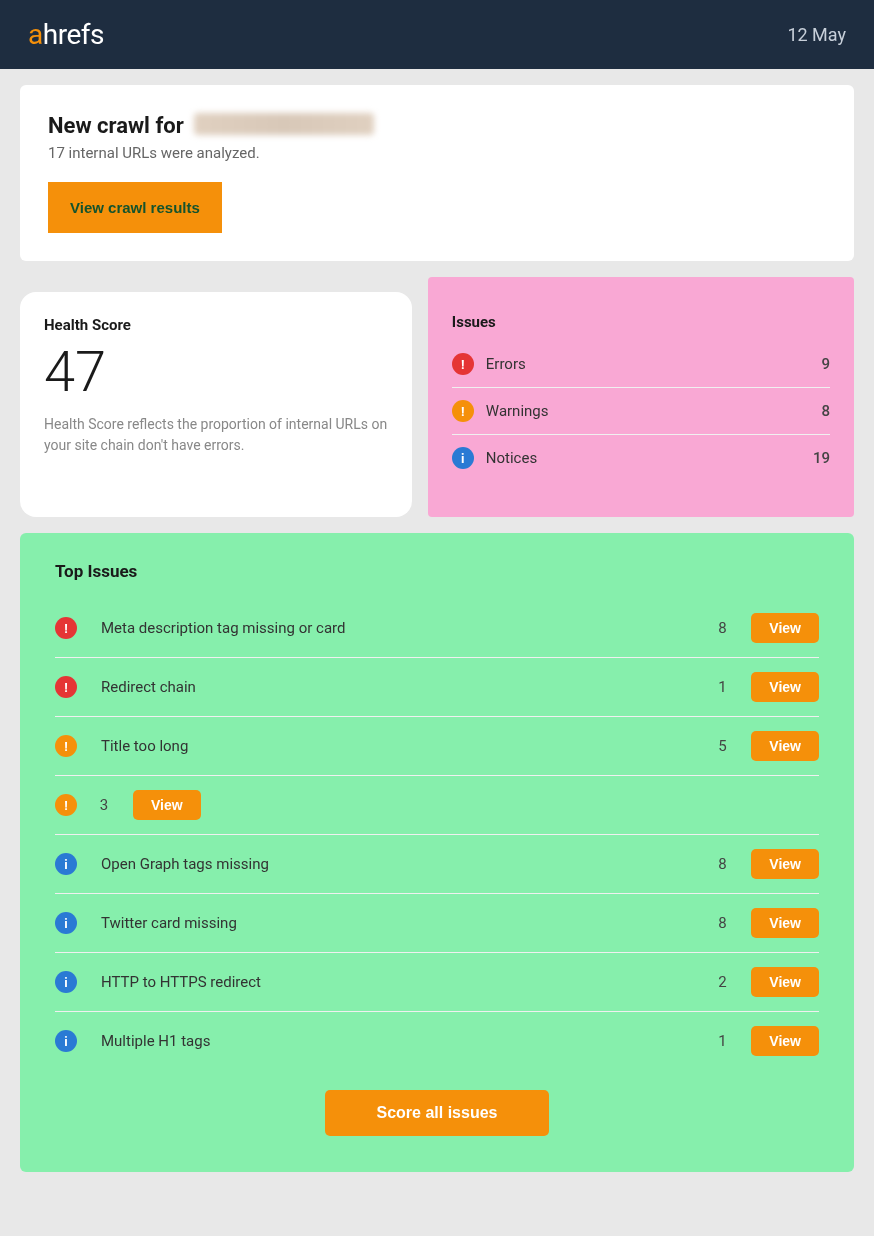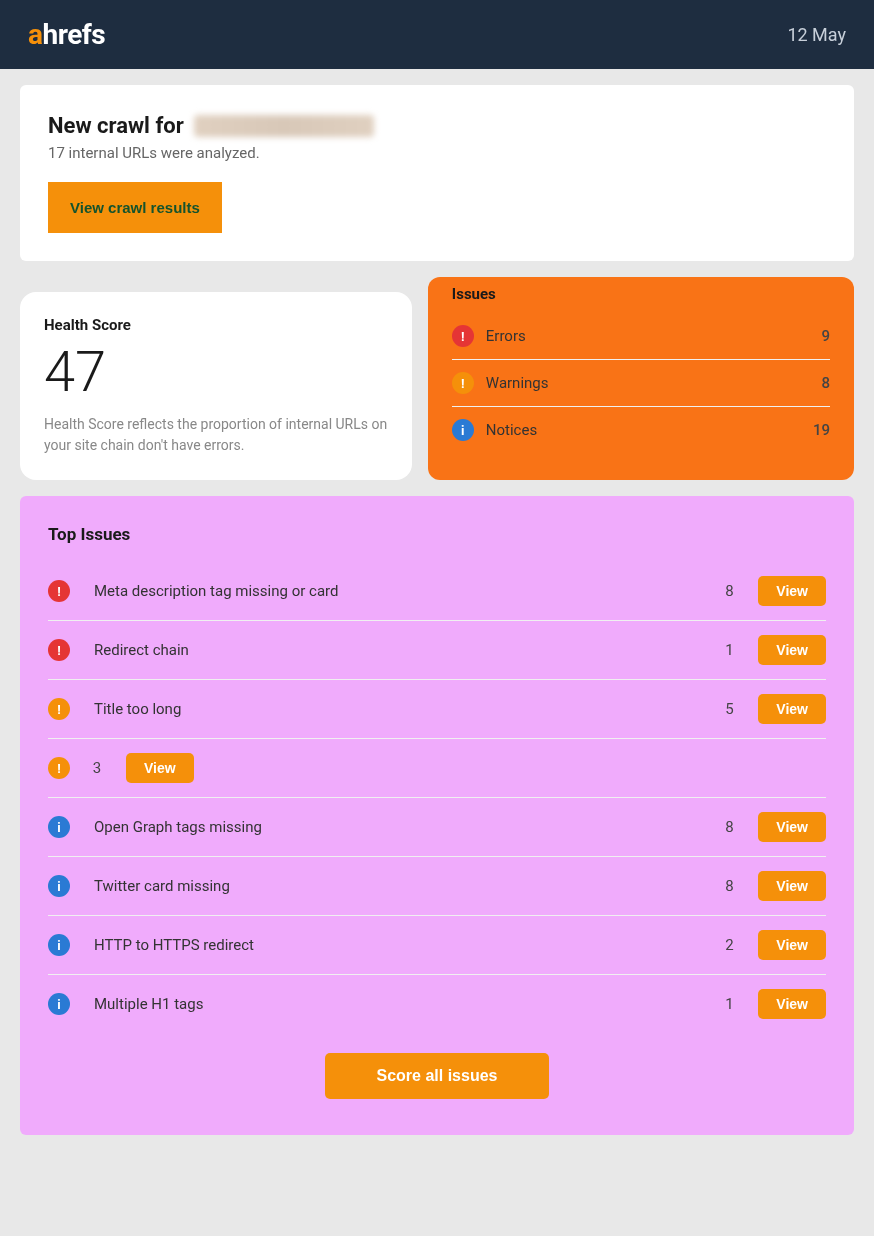--- a/index.html
+++ b/index.html
@@ -13,21 +13,21 @@
     
     .header {
       background: #1e2d40;
       display: flex;
       align-items: center;
       justify-content: space-between;
       padding: 18px 28px;
     }
     .logo {
       font-size: 28px;
-      font-weight: 700;
+      font-weight: 400;
       color: #fff;
       letter-spacing: -0.5px;
     }
     .logo-a {
       color: #f5900a;
     }
     .header-date {
       color: #c8d0da;
       font-size: 18px;
     }
@@ -40,21 +40,21 @@
       padding: 28px 28px;
     }
 
     
     .new-crawl-title {
       font-size: 22px;
       font-weight: 700;
       color: #1a1a1a;
       margin-bottom: 6px;
       display: flex;
-      align-items: center;
+      align-items: flex-start;
       gap: 10px;
     }
     .blurred-url {
       display: inline-block;
       width: 180px;
       height: 22px;
       background: linear-gradient(90deg, #e0d0c0 0%, #d8c8b8 50%, #e0d0c0 100%);
       border-radius: 4px;
       filter: blur(3px);
       vertical-align: middle;
@@ -82,23 +82,23 @@
       margin: 0 20px 0 20px;
     }
     .health-card {
       background: #fff;
       border-radius: 16px;
       padding: 24px 24px;
       flex: 1;
       margin-top: 15px;
     }
     .issues-card {
-      background: #f97316;
-      border-radius: 12px;
-      padding: 8px 24px;
+      background: #f9a8d4;
+      border-radius: 4px;
+      padding: 36px 24px;
       flex: 1.1;
     }
     .section-label {
       font-size: 15px;
       font-weight: 700;
       color: #1a1a1a;
       margin-bottom: 10px;
     }
     .health-score-num {
       font-size: 56px;
@@ -142,24 +142,24 @@
       color: #333;
     }
     .issue-count {
       font-size: 15px;
       color: #444;
       font-weight: 500;
     }
 
     
     .top-issues-card {
-      background: #f0abfc;
+      background: #86efac;
       border-radius: 6px;
       margin: 16px 20px;
-      padding: 28px 28px;
+      padding: 28px 35px;
     }
     .top-issues-title {
       font-size: 17px;
       font-weight: 700;
       color: #1a1a1a;
       margin-bottom: 18px;
     }
     .top-issue-row {
       display: flex;
       align-items: center;

